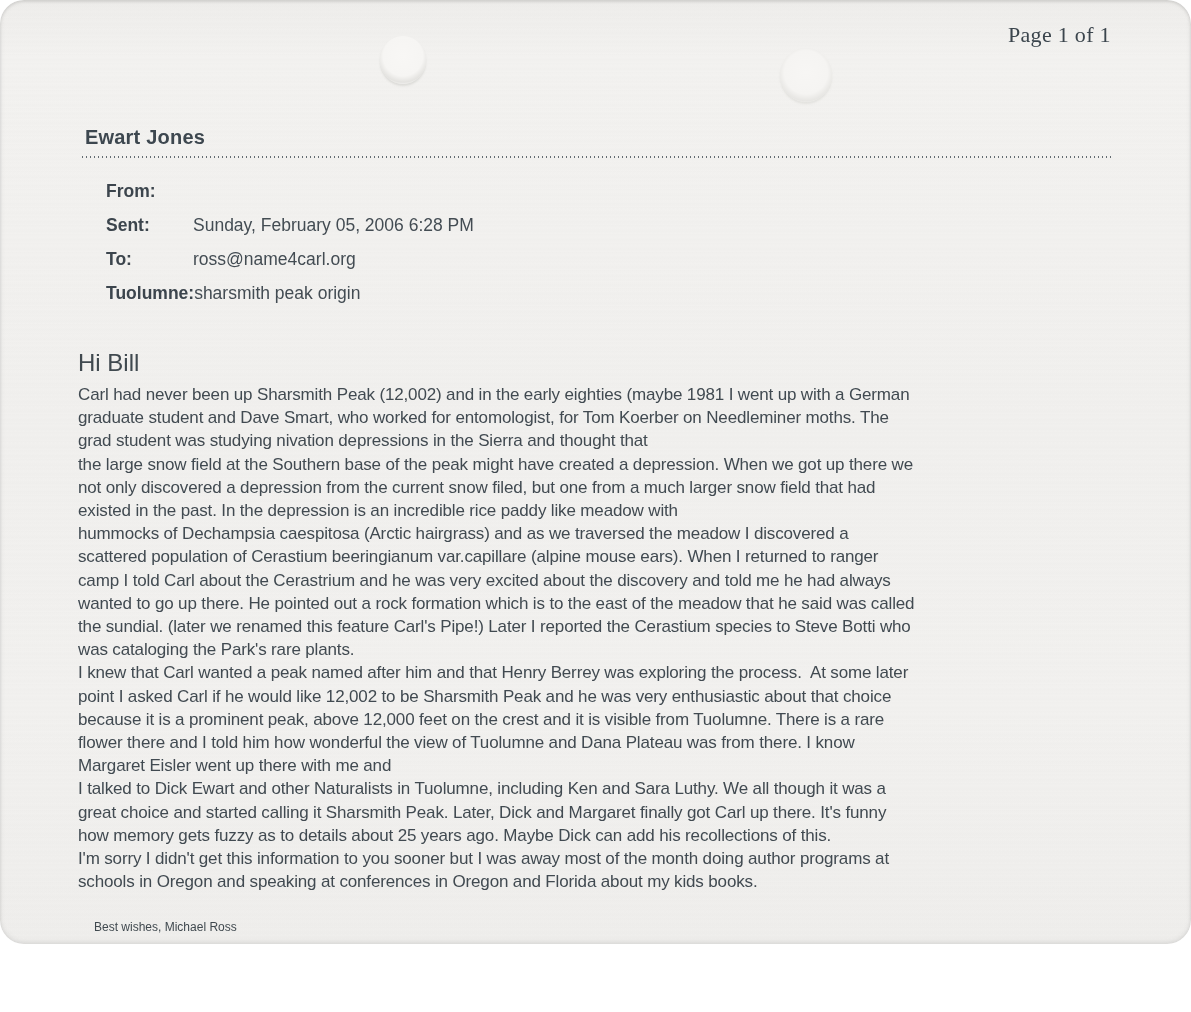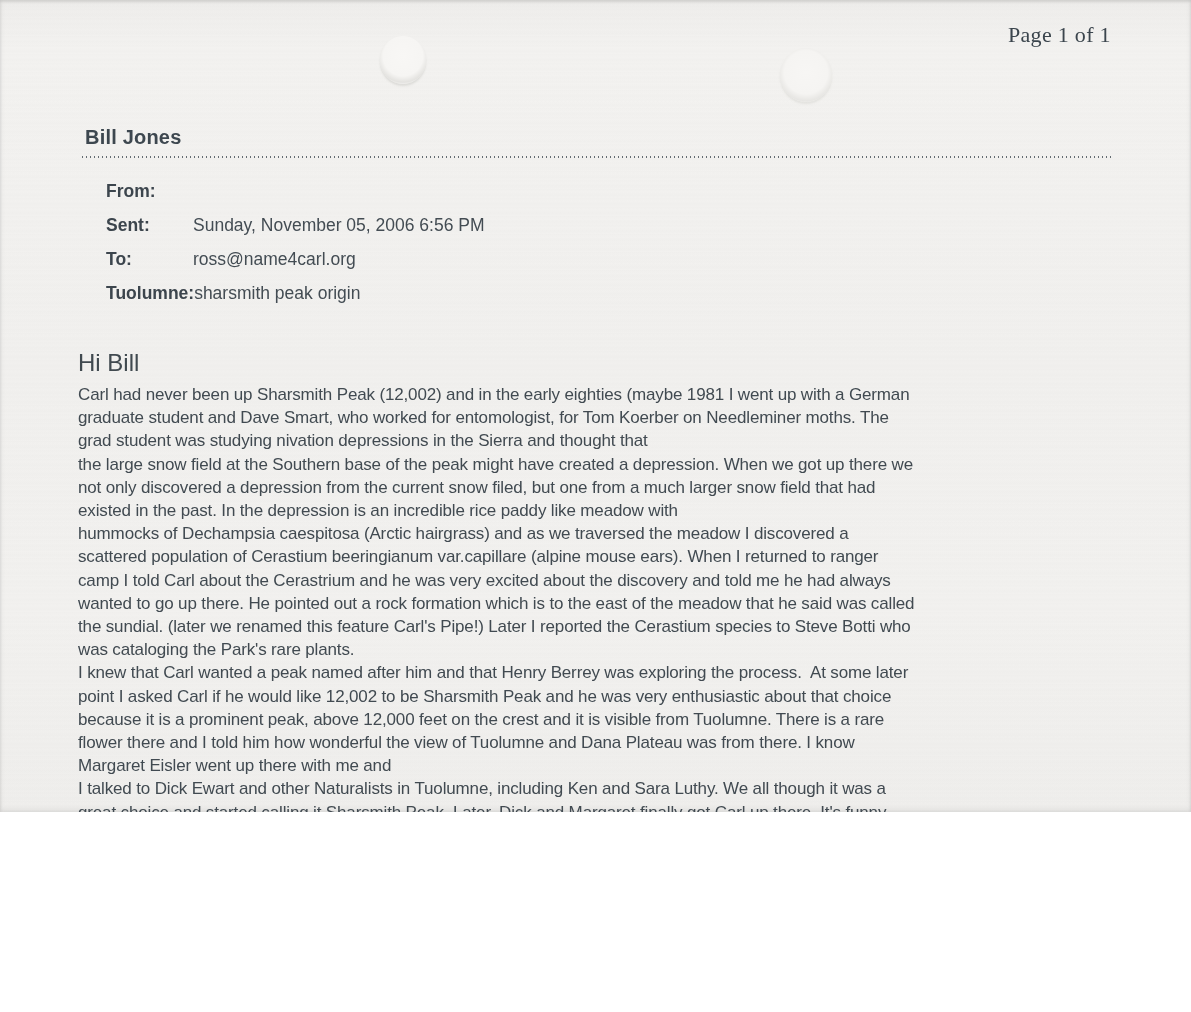--- a/index.html
+++ b/index.html
@@ -3,30 +3,31 @@
 <meta charset="utf-8">
 <style>
   html, body {
     margin: 0;
     padding: 0;
     background: #ffffff;
   }
   .scan {
     position: relative;
     width: 1191px;
-    height: 812px;
+    height: 944px;
     overflow: hidden;
     background:
       repeating-linear-gradient(180deg,
         rgba(210,210,208,0.06) 0px, rgba(255,255,255,0) 3px,
         rgba(222,222,220,0.10) 6px, rgba(255,255,255,0) 9px),
       linear-gradient(180deg, #eeedeb 0%, #f3f2f0 6%, #f1f0ee 45%, #f2f1ef 75%, #efeeec 100%);
     font-family: "Liberation Sans", sans-serif;
     color: #3f484f;
     box-shadow: inset 0 2px 3px rgba(160,160,158,0.35), inset 0 -2px 4px rgba(170,170,168,0.3);
+    border-radius: 24px;
   }
   
   .artifact {
     position: absolute;
     border-radius: 50%;
     pointer-events: none;
   }
   .hole-1 {
     left: 380px; top: 36px; width: 46px; height: 48px;
     background: radial-gradient(circle at 50% 42%, #f8f7f5 0%, #f6f5f3 55%, rgba(226,225,222,0.9) 72%, rgba(241,240,238,0) 78%);
@@ -113,31 +114,31 @@
 </head>
 <body>
 
 <div class="scan">
 
   <div class="artifact hole-1"></div>
   <div class="artifact hole-2"></div>
 
   <div class="page-indicator">Page 1 of 1</div>
 
-  <div class="owner">Bill Jones</div>
+  <div class="owner">Ewart Jones</div>
 
   <div class="rule"></div>
 
   <div class="headers">
     <div class="hrow">
       <span class="hlabel">From:</span>
     </div>
     <div class="hrow">
       <span class="hlabel">Sent:</span>
-      <span class="hvalue">Sunday, November 05, 2006 6:56 PM</span>
+      <span class="hvalue">Sunday, February 05, 2006 6:28 PM</span>
     </div>
     <div class="hrow">
       <span class="hlabel">To:</span>
       <span class="hvalue">ross@name4carl.org</span>
     </div>
     <div class="hrow">
       <span class="hlabel">Tuolumne:</span>
       <span class="hvalue">sharsmith peak origin</span>
     </div>
   </div>

